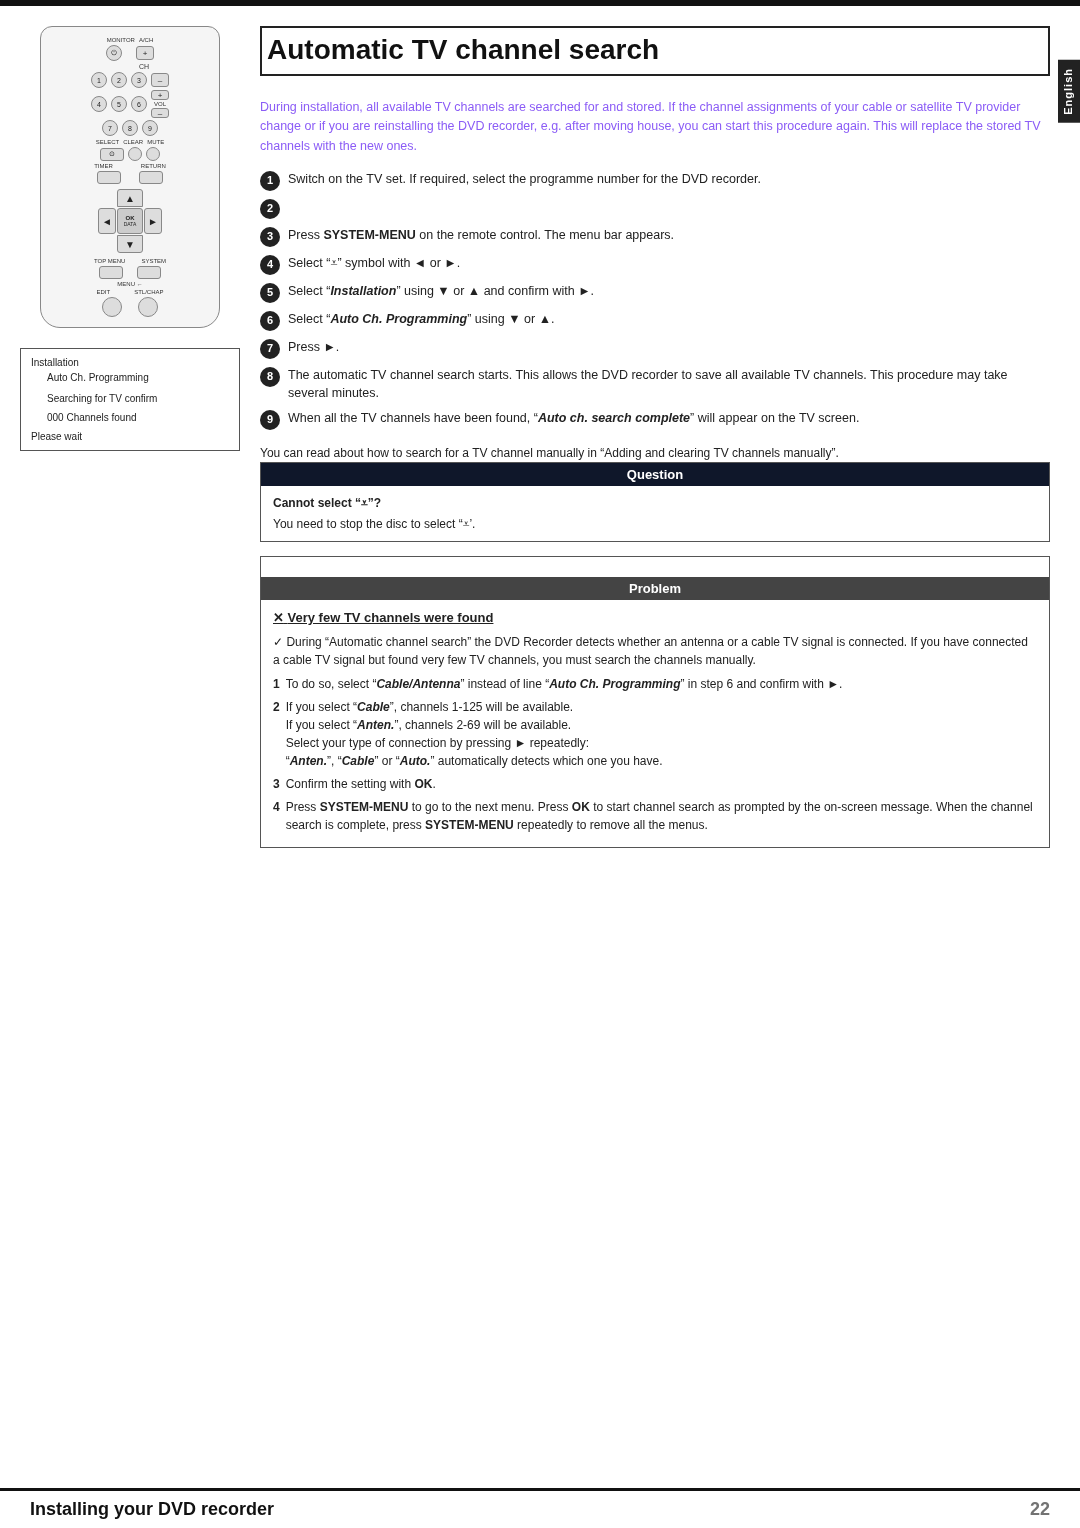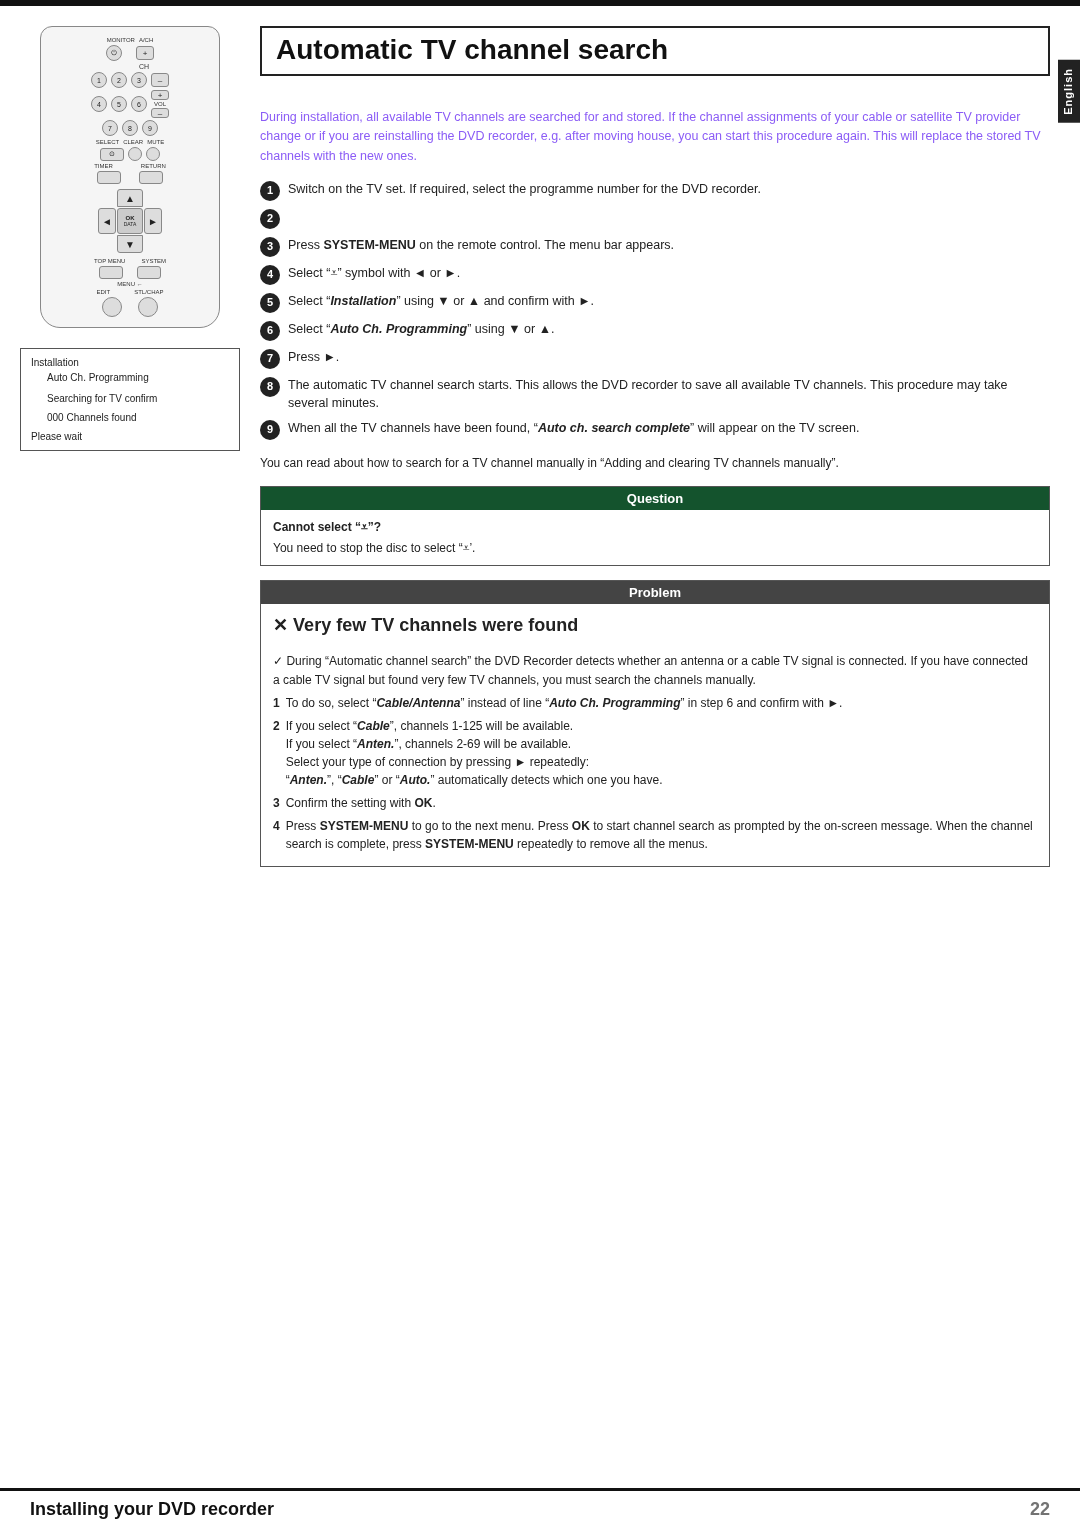--- a/index.html
+++ b/index.html
@@ -154,22 +154,22 @@
     }
 
     
     .right-col {
       flex: 1;
     }
 
     
     .page-title-box {
       border: 2.5px solid #222;
-      padding: 6px 14px 8px 14px;
-      margin-bottom: 32px;
+      padding: 6px 14px 8px 5px;
+      margin-bottom: 22px;
     }
 
     .page-title {
       font-size: 28px;
       font-weight: bold;
       color: #111;
       font-family: Arial, sans-serif;
     }
 
     .intro-text {
@@ -212,32 +212,31 @@
     .step-text {
       flex: 1;
     }
 
     .step-text b { font-weight: bold; }
     .step-text i { font-style: italic; }
 
     .footnote-text {
       font-size: 12px;
       line-height: 1.5;
-      margin-bottom: 14px;
       color: #222;
     }
 
     
     .question-box {
       border: 1.5px solid #555;
       margin-bottom: 14px;
     }
 
     .question-header {
-      background: #14532d;
+      background: #0f172a;
       color: #fff;
       text-align: center;
       font-weight: bold;
       font-size: 13px;
       padding: 4px 8px;
     }
 
     .question-body {
       padding: 8px 12px;
       font-size: 12px;
@@ -255,31 +254,33 @@
       margin-bottom: 14px;
     }
 
     .problem-header {
       background: #444;
       color: #fff;
       text-align: center;
       font-weight: bold;
       font-size: 13px;
       padding: 4px 8px;
+      margin-top: 20px;
     }
 
     .problem-body {
       padding: 8px 12px;
       font-size: 12px;
       line-height: 1.55;
     }
 
     .problem-title {
-      font-size: 18px;
-      margin-bottom: 12px;
+      font-size: 13px;
+      margin-bottom: 4px;
+      text-decoration: underline;
     }
 
     .problem-title .x-mark {
       font-weight: bold;
     }
 
     .problem-check {
       font-size: 12px;
       margin-bottom: 5px;
     }

